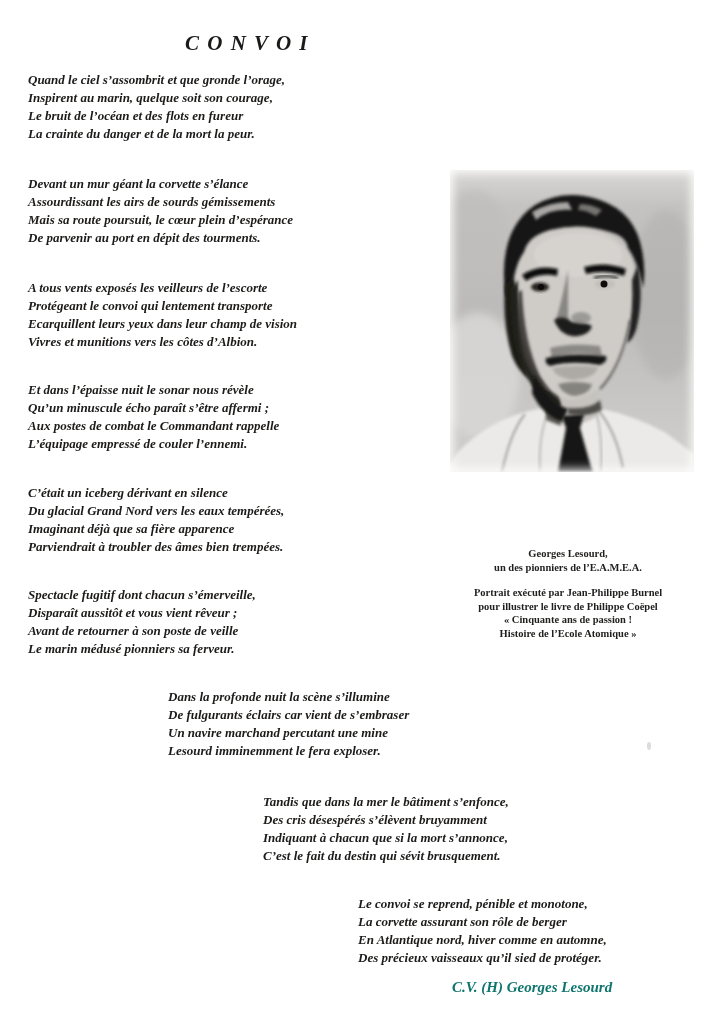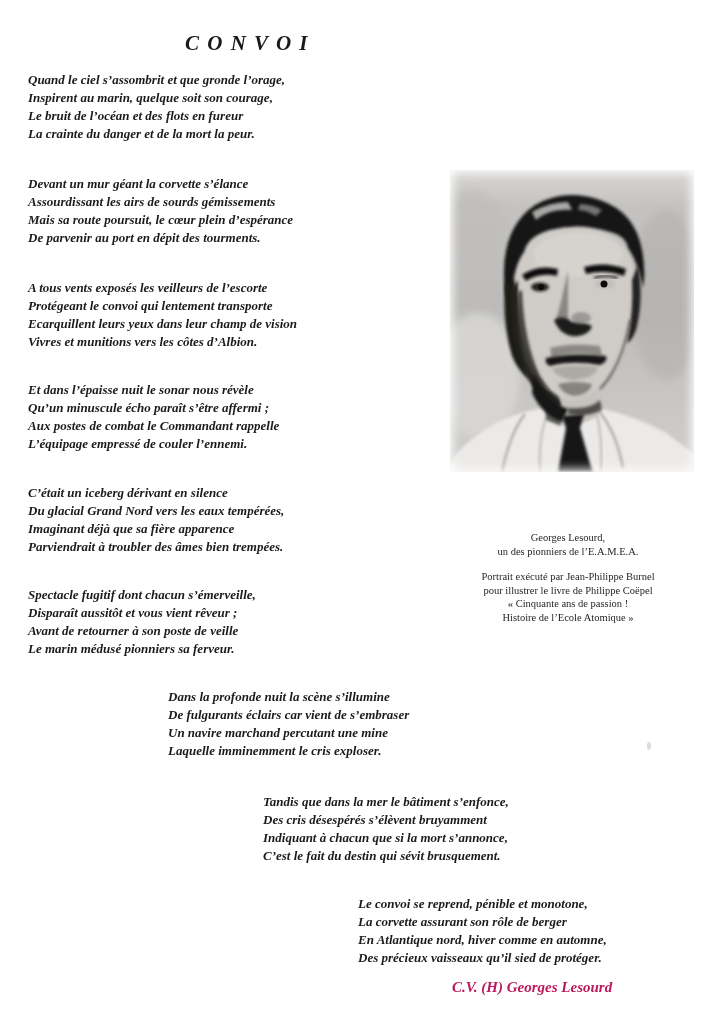--- a/index.html
+++ b/index.html
@@ -34,21 +34,21 @@
     color: #1c1b19;
   }
   .signature {
     position: absolute;
     left: 452px;
     top: 979px;
     font-size: 15px;
     font-style: italic;
     font-weight: bold;
     white-space: nowrap;
-    color: #be185d;
+    color: #0f766e;
     text-align: right;
   }
   .portrait {
     position: absolute;
     left: 450px;
     top: 170px;
     width: 244px;
     height: 302px;
   }
   .portrait::after {
@@ -57,23 +57,24 @@
     inset: 0;
     box-shadow: inset 0 0 10px 3px rgba(255,255,255,0.9);
     pointer-events: none;
   }
   .caption-block {
     position: absolute;
     left: 437px;
     width: 262px;
     text-align: center;
     font-size: 10.5px;
-    font-weight: normal;
+    font-weight: bold;
     line-height: 13.5px;
     color: #201f1d;
+    margin-top: 16px;
   }
   .caption-name-block { top: 531px; }
   .caption-credit-block { top: 570px; }
   .cap-line { white-space: nowrap; }
   .scan-artifact {
     position: absolute;
     left: 647px;
     top: 742px;
     width: 4px;
     height: 8px;
@@ -127,21 +128,21 @@
     <div class="line">Spectacle fugitif dont chacun s’émerveille,</div>
     <div class="line">Disparaît aussitôt et vous vient rêveur ;</div>
     <div class="line">Avant de retourner à son poste de veille</div>
     <div class="line">Le marin médusé pionniers sa ferveur.</div>
   </div>
 
   <div class="stanza" style="left:168px;top:688px">
     <div class="line">Dans la profonde nuit la scène s’illumine</div>
     <div class="line">De fulgurants éclairs car vient de s’embraser</div>
     <div class="line">Un navire marchand percutant une mine</div>
-    <div class="line">Laquelle imminemment le cris exploser.</div>
+    <div class="line">Lesourd imminemment le fera exploser.</div>
   </div>
 
   <div class="stanza" style="left:263px;top:793px">
     <div class="line">Tandis que dans la mer le bâtiment s’enfonce,</div>
     <div class="line">Des cris désespérés s’élèvent bruyamment</div>
     <div class="line">Indiquant à chacun que si la mort s’annonce,</div>
     <div class="line">C’est le fait du destin qui sévit brusquement.</div>
   </div>
 
   <div class="stanza" style="left:358px;top:895px">

